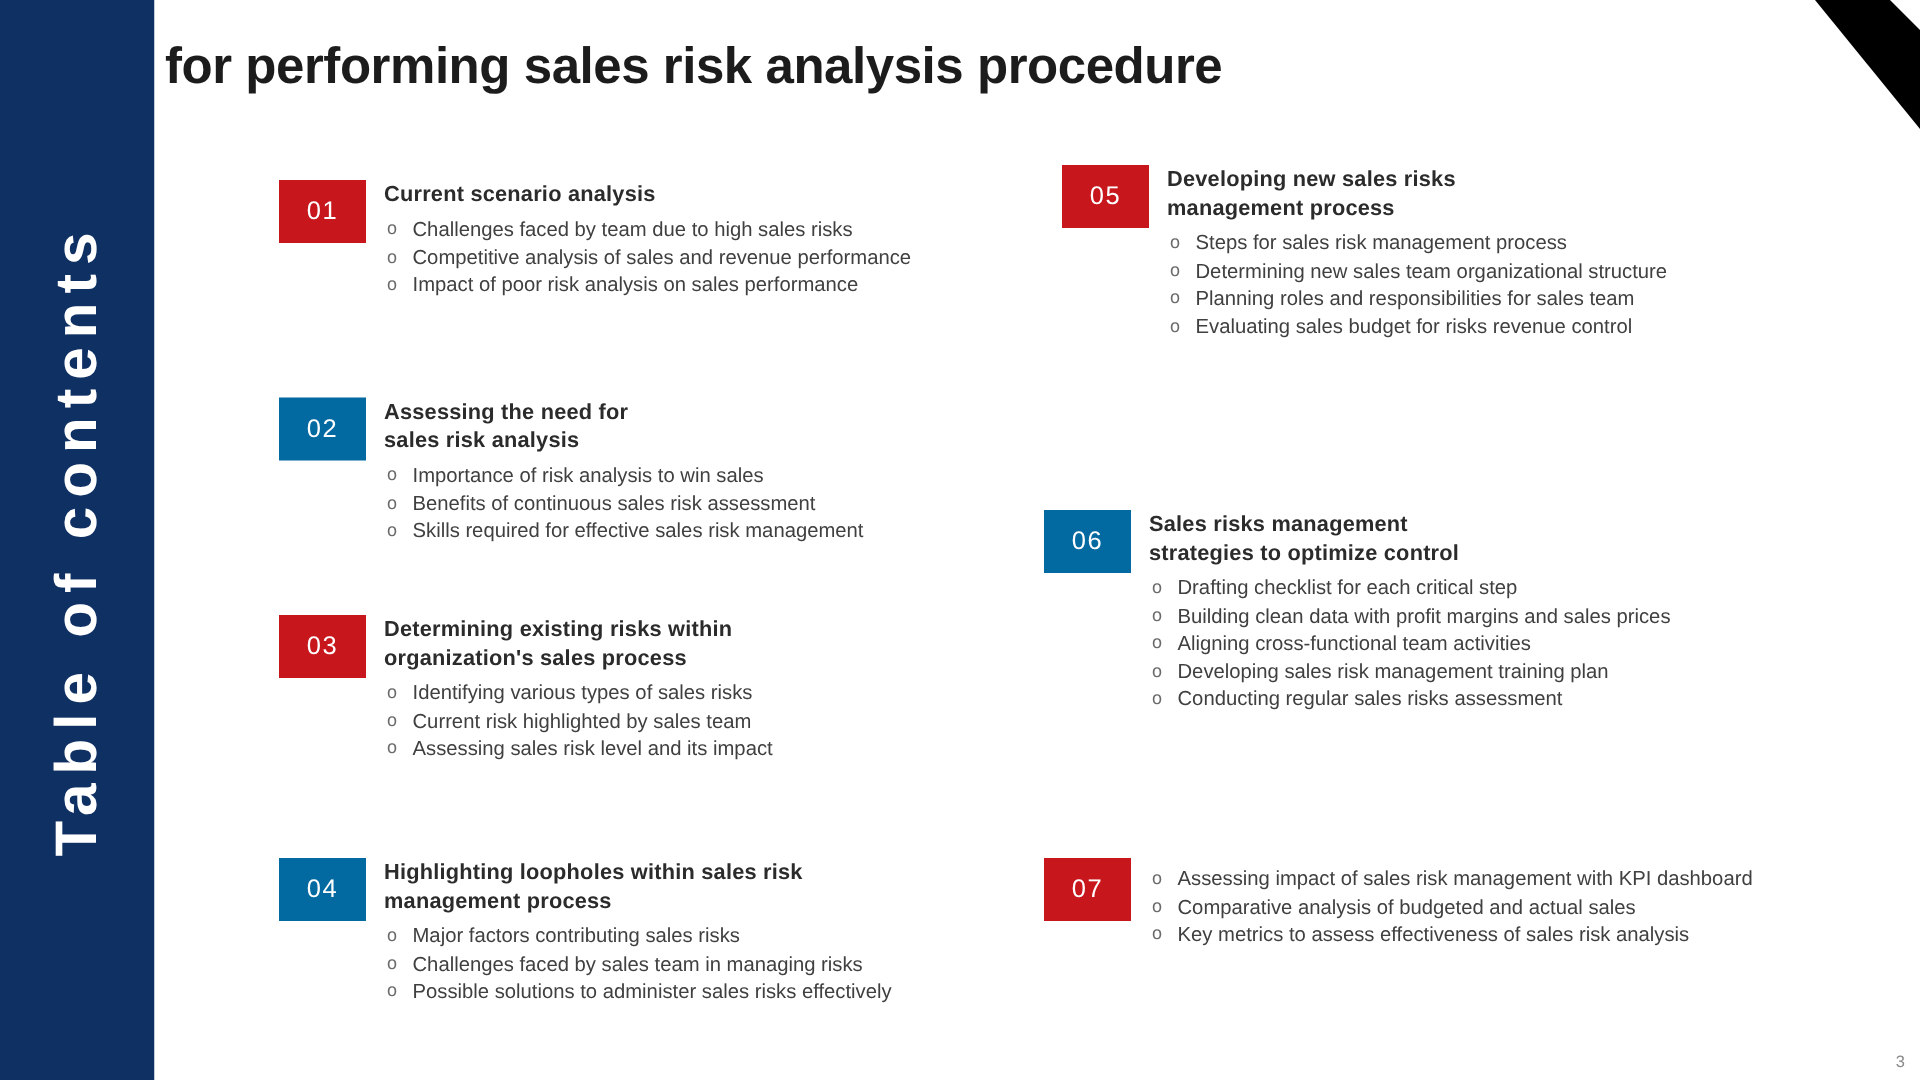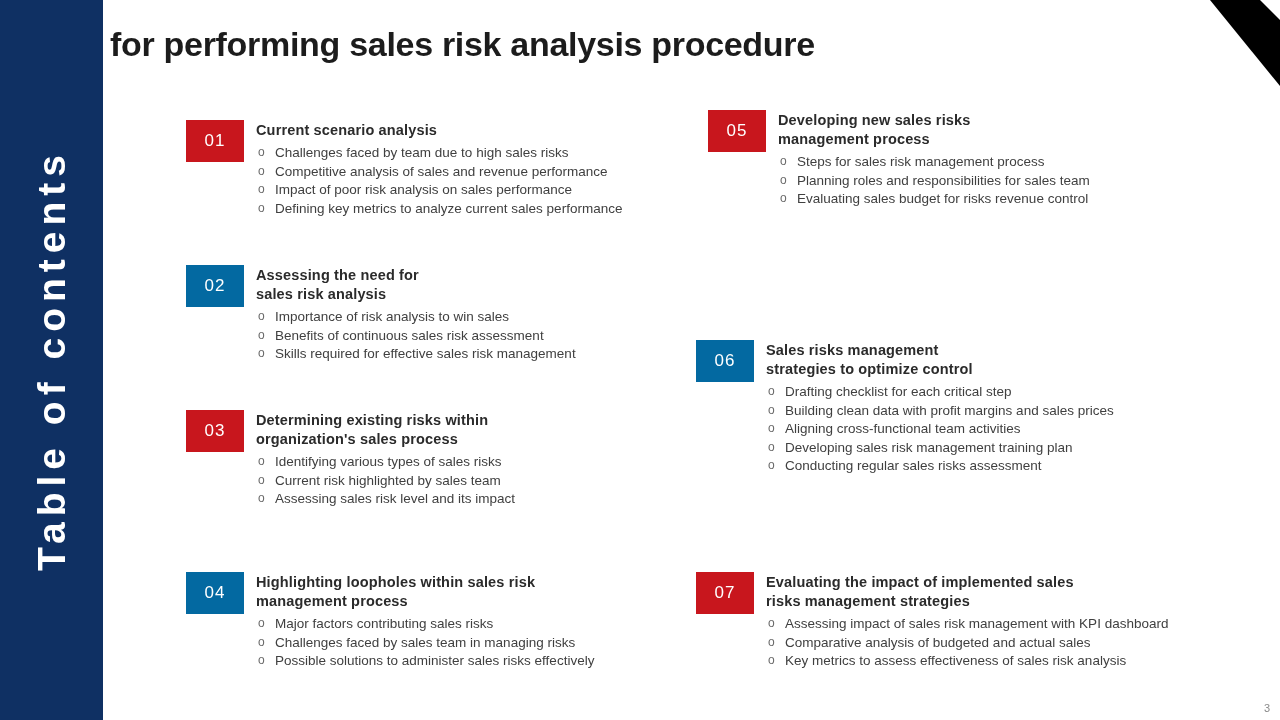--- a/index.html
+++ b/index.html
@@ -144,21 +144,20 @@
 
   <div class="col col-left">
     <div class="item" style="top:10px;left:0;">
       <div class="badge red">01</div>
       <div class="item-body">
         <div class="item-head">Current scenario analysis</div>
         <ul class="bullets">
           <li>Challenges faced by team due to high sales risks</li>
           <li>Competitive analysis of sales and revenue performance</li>
           <li>Impact of poor risk analysis on sales performance</li>
-          <li>Defining key metrics to analyze current sales performance</li>
         </ul>
       </div>
     </div>
 
     <div class="item" style="top:155px;left:0;">
       <div class="badge yellow">02</div>
       <div class="item-body">
         <div class="item-head">Assessing the need for<br>sales risk analysis</div>
         <ul class="bullets">
           <li>Importance of risk analysis to win  sales</li>
@@ -193,20 +192,21 @@
     </div>
   </div>
 
   <div class="col col-right">
     <div class="item" style="top:0px;left:12px;">
       <div class="badge red">05</div>
       <div class="item-body">
         <div class="item-head">Developing new sales risks<br>management process</div>
         <ul class="bullets">
           <li>Steps for sales risk management process</li>
+          <li>Determining new sales team organizational structure</li>
           <li>Planning roles and responsibilities for sales team</li>
           <li>Evaluating sales budget for risks revenue control</li>
         </ul>
       </div>
     </div>
 
     <div class="item" style="top:230px;left:0;">
       <div class="badge yellow">06</div>
       <div class="item-body">
         <div class="item-head">Sales risks management<br>strategies to optimize control</div>
@@ -216,21 +216,20 @@
           <li>Aligning cross-functional team activities</li>
           <li>Developing sales risk management training plan</li>
           <li>Conducting regular sales risks assessment</li>
         </ul>
       </div>
     </div>
 
     <div class="item" style="top:462px;left:0;">
       <div class="badge red">07</div>
       <div class="item-body">
-        <div class="item-head">Evaluating the impact of implemented sales<br>risks management strategies</div>
         <ul class="bullets">
           <li>Assessing impact of sales risk management with KPI  dashboard</li>
           <li>Comparative analysis of budgeted and actual sales</li>
           <li>Key metrics to assess effectiveness of sales risk analysis</li>
         </ul>
       </div>
     </div>
   </div>
 
   <div class="page-num">3</div>

